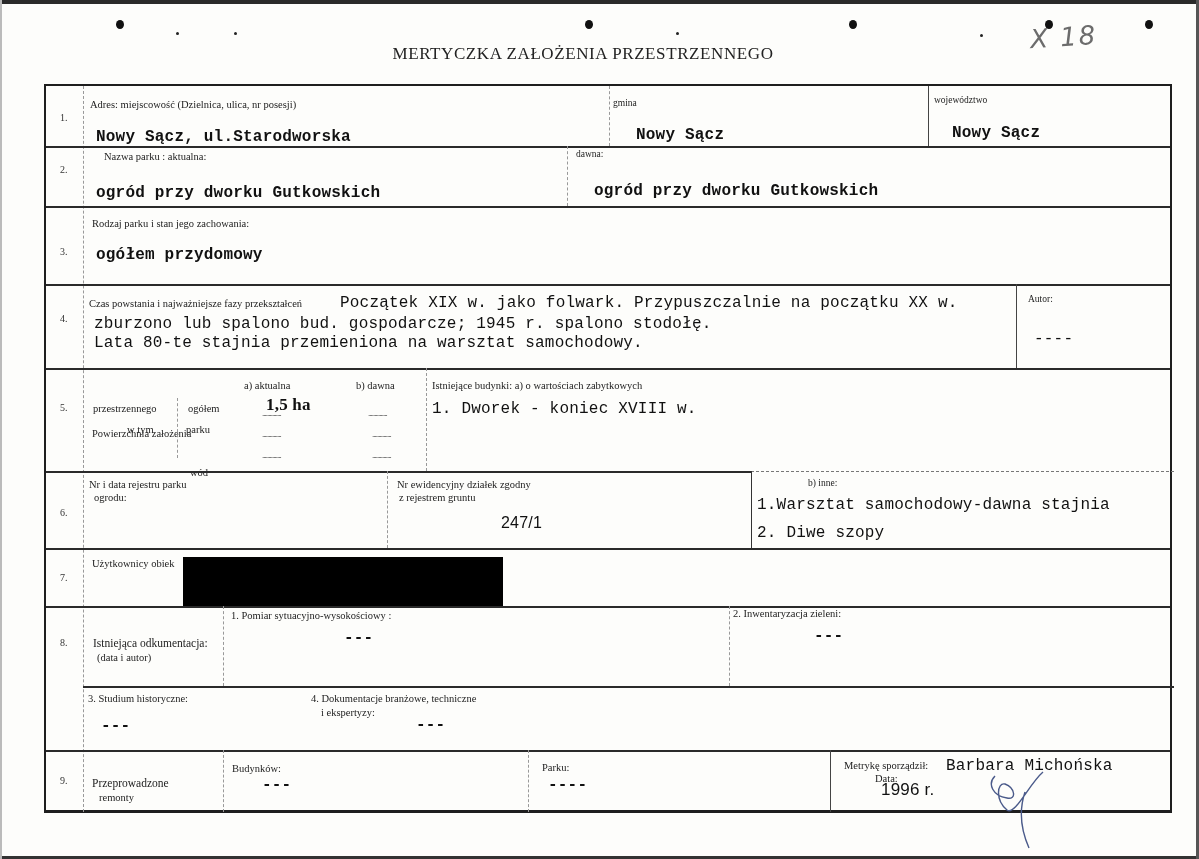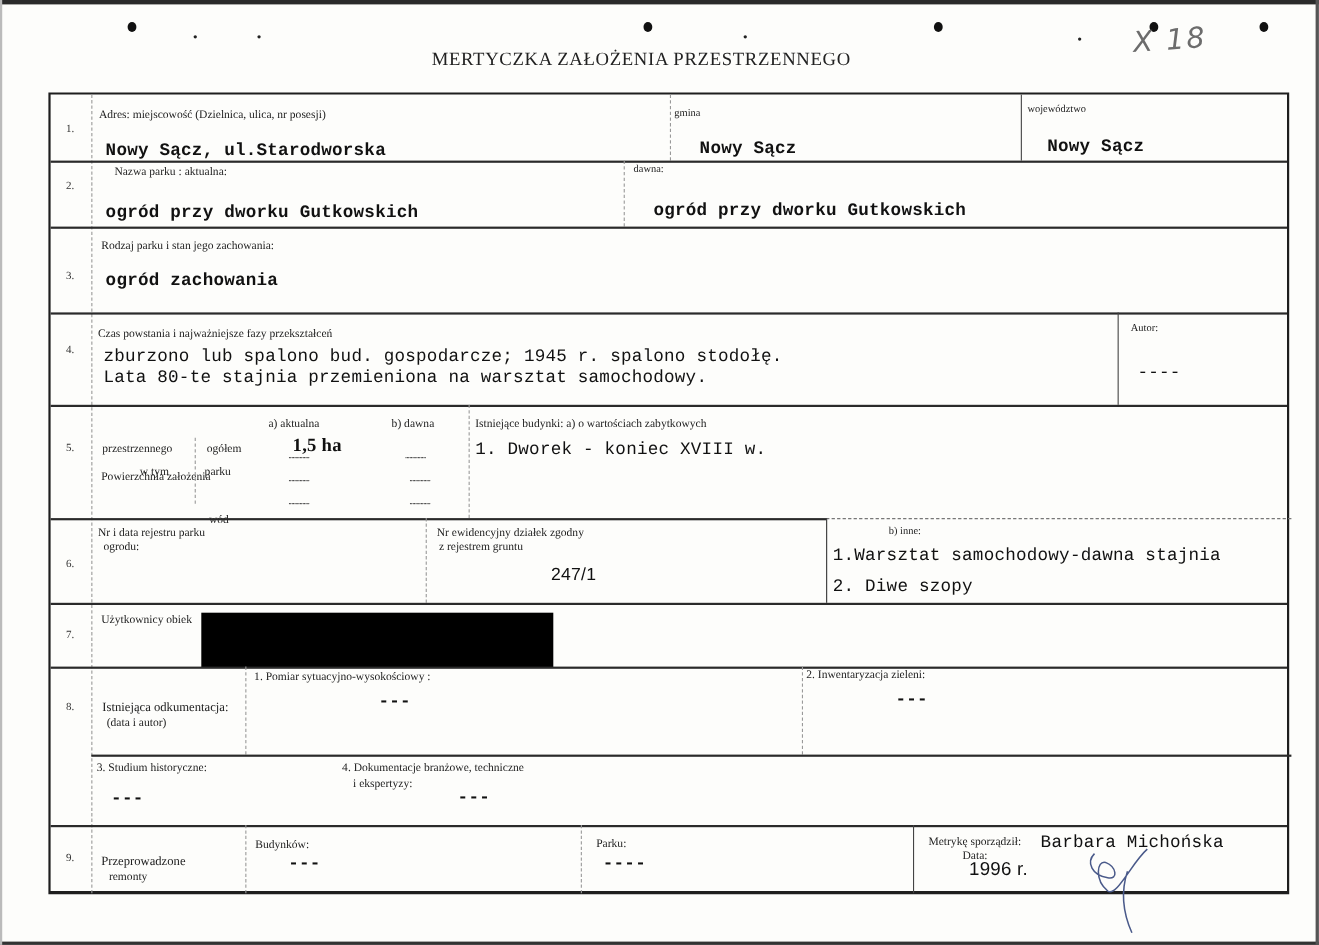--- a/index.html
+++ b/index.html
@@ -83,25 +83,26 @@
   <div class="num" style="top:78px;">2.</div>
   <div class="lbl" style="left:58px;top:64px;">Nazwa parku : aktualna:</div>
   <div class="tw" style="left:50px;top:98px;">ogród przy dworku Gutkowskich</div>
   <div class="vline dashed" style="left:521px;top:60px;height:60px;"></div>
   <div class="lbl sm" style="left:530px;top:63px;">dawna:</div>
   <div class="tw" style="left:548px;top:96px;">ogród przy dworku Gutkowskich</div>
   <div class="hline" style="top:120px;"></div>
 
   <div class="num" style="top:160px;">3.</div>
   <div class="lbl" style="left:46px;top:131px;">Rodzaj parku i stan jego zachowania:</div>
-  <div class="tw" style="left:50px;top:160px;">ogród zachowania</div>
+  <div class="tw" style="left:50px;top:160px;">ogółem przydomowy</div>
   <div class="hline" style="top:198px;"></div>
 
   <div class="num" style="top:227px;">4.</div>
   <div class="lbl" style="left:43px;top:211px;">Czas powstania i najważniejsze fazy przekształceń</div>
+  <div class="tw light" style="left:294px;top:208px;">Początek XIX w. jako folwark. Przypuszczalnie na początku XX w.</div>
   <div class="tw light" style="left:48px;top:229px;">zburzono lub spalono bud. gospodarcze; 1945 r. spalono stodołę.</div>
   <div class="tw light" style="left:48px;top:248px;">Lata 80-te stajnia przemieniona na warsztat samochodowy.</div>
   <div class="vline" style="left:970px;top:198px;height:84px;"></div>
   <div class="lbl sm" style="left:982px;top:208px;">Autor:</div>
   <div class="tw light" style="left:988px;top:244px;">----</div>
   <div class="hline" style="top:282px;"></div>
 
   <div class="num" style="top:316px;">5.</div>
   <div class="lbl" style="left:46px;top:293px;margin-top:48px;">Powierzchnia założenia</div>
   <div class="lbl" style="left:47px;top:316px;">przestrzennego</div>

